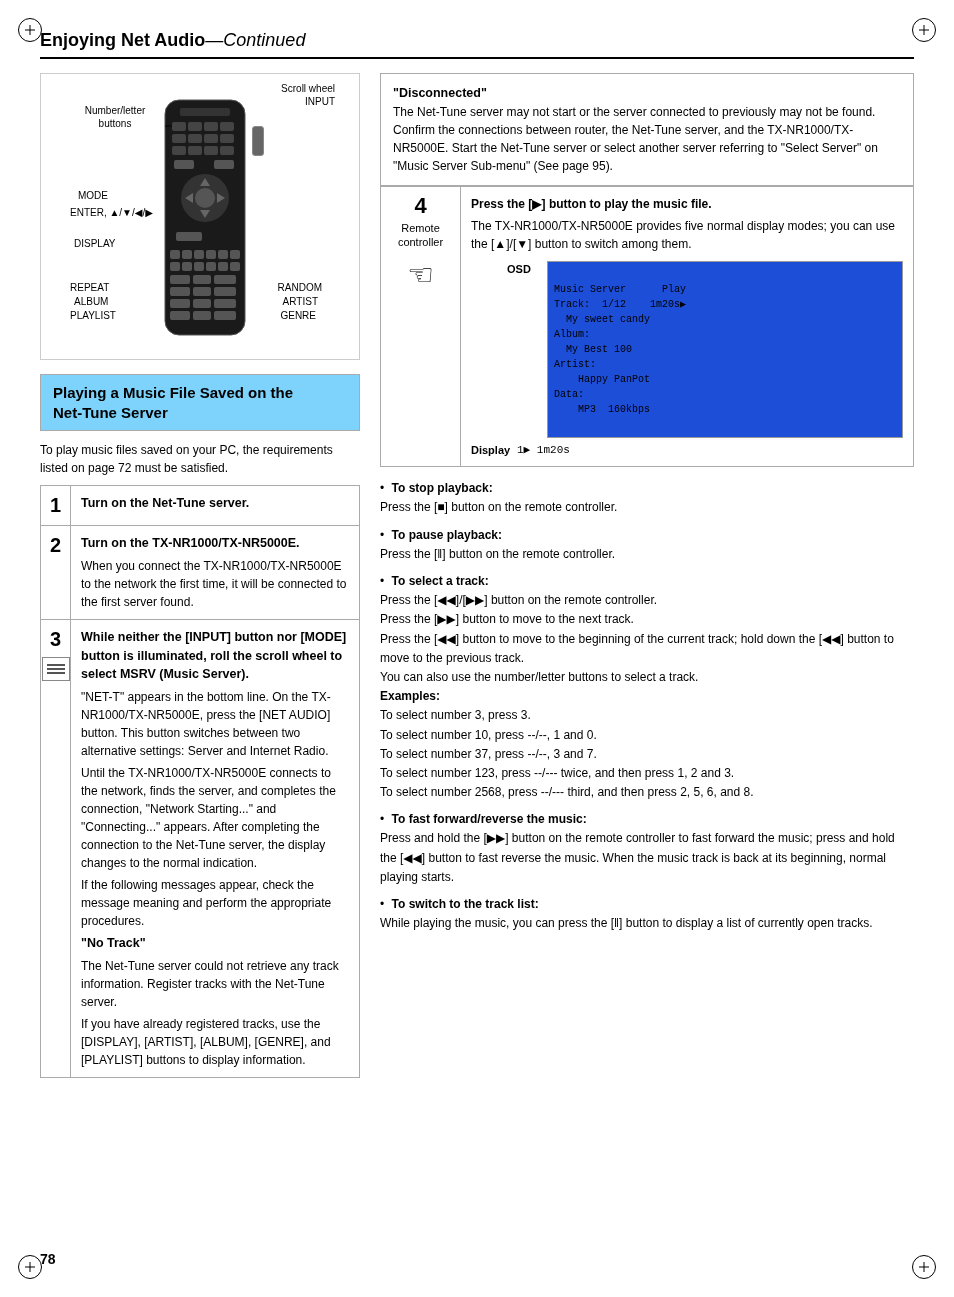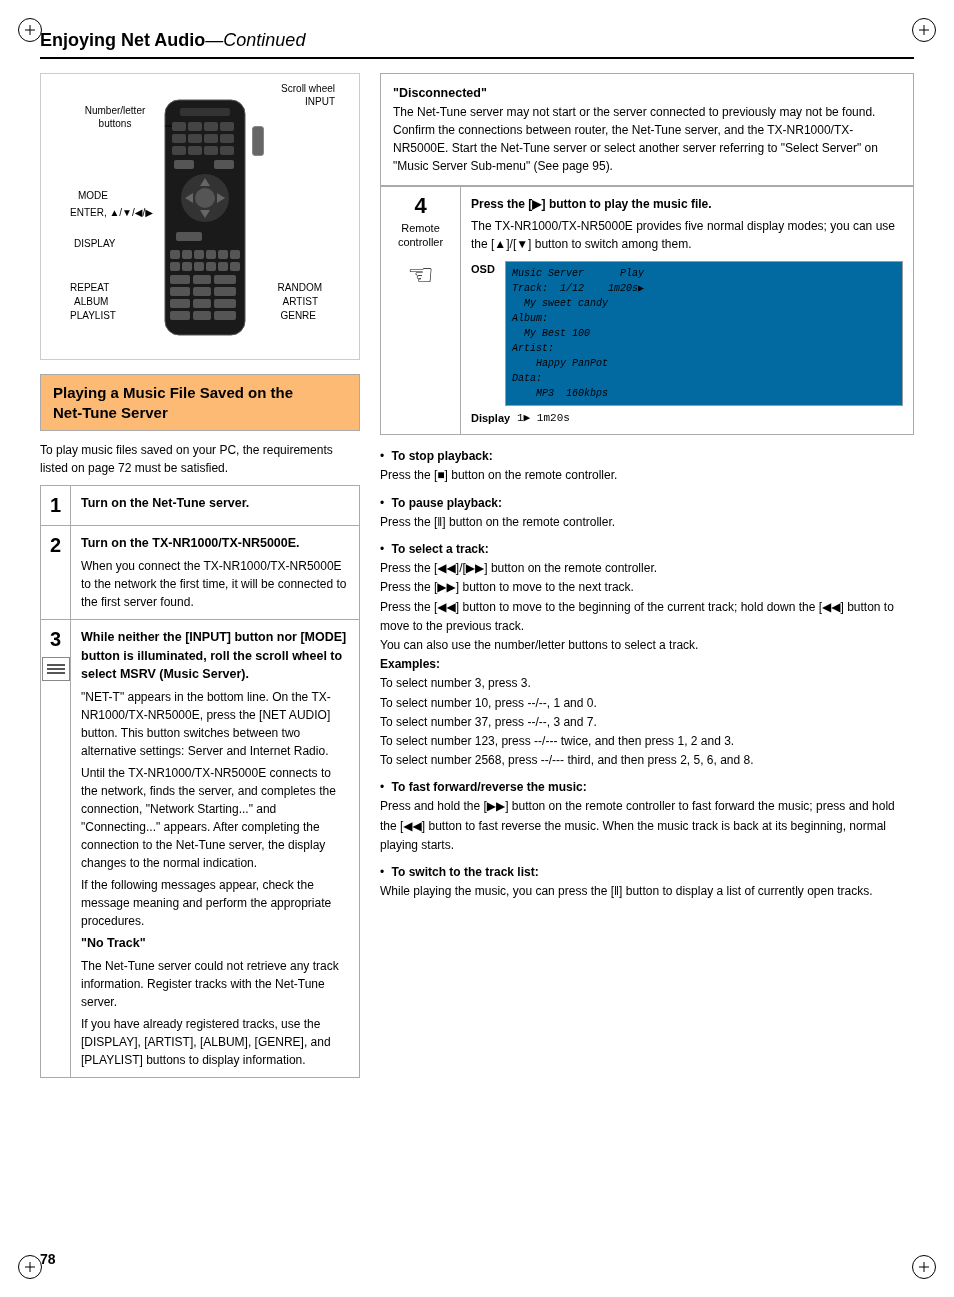--- a/index.html
+++ b/index.html
@@ -86,21 +86,21 @@
       border: 1px solid #ccc;
       padding: 6px;
       margin-bottom: 14px;
       text-align: center;
       position: relative;
       min-height: 260px;
     }
 
     
     .section-box {
-      background: #fdba74;
+      background: #7dd3fc;
       border: 1px solid #aaa;
       padding: 8px 12px;
       margin-bottom: 10px;
     }
     .section-box-title {
       font-size: 15px;
       font-weight: bold;
       line-height: 1.3;
     }
 
@@ -181,27 +181,26 @@
       line-height: 1.3;
     }
     .step4-content {
       flex: 1;
       padding: 8px 10px;
       font-size: 12px;
       line-height: 1.5;
     }
     .osd-screen {
       border: 1px solid #999;
-      background: #0369a1;
-      padding: 4px 6px;
+      background: #1d4ed8;
+      padding: 20px 6px;
       font-family: 'Courier New', monospace;
       font-size: 10px;
       line-height: 1.5;
       flex: 1;
-      font-style: italic;
     }
 
     
     .bullet-section {
       margin-top: 12px;
       font-size: 12px;
       line-height: 1.6;
     }
     .bullet-item {
       margin-bottom: 8px;
@@ -459,21 +458,21 @@
             <span>Remote<br>controller</span>
           </div>
 
           <div style="font-size:30px; margin-top:8px; transform: scaleX(-1);">☞</div>
         </div>
         <div class="step4-content">
           <strong>Press the [▶] button to play the music file.</strong>
           <p style="margin-top:4px;">The TX-NR1000/TX-NR5000E provides five normal display modes; you can use the [▲]/[▼] button to switch among them.</p>
 
           
-          <div style="display:flex; align-items:flex-start; margin-top:8px; gap:4px;">
+          <div style="display:flex; align-items:flex-start; margin-top:8px; gap:10px;margin-left:36px;">
             <div style="font-weight:bold; font-size:11px; flex-shrink:0; width:30px;">OSD</div>
             <div class="osd-screen">
               <div>Music Server&nbsp;&nbsp;&nbsp;&nbsp;&nbsp;&nbsp;Play</div>
               <div>Track:&nbsp; 1/12&nbsp;&nbsp;&nbsp; 1m20s▶</div>
               <div>&nbsp;&nbsp;My sweet candy</div>
               <div>Album:</div>
               <div>&nbsp;&nbsp;My Best 100</div>
               <div>Artist:</div>
               <div>&nbsp;&nbsp;&nbsp;&nbsp;Happy PanPot</div>
               <div>Data:</div>

